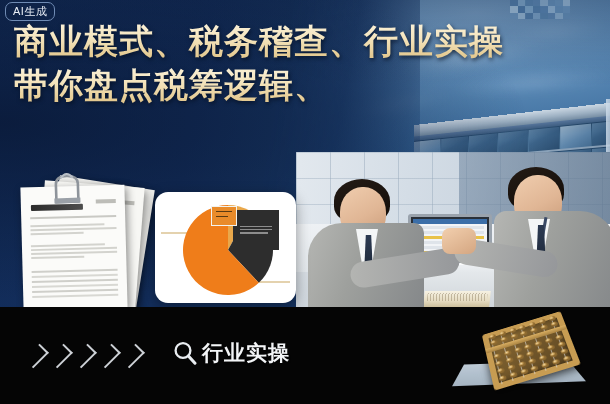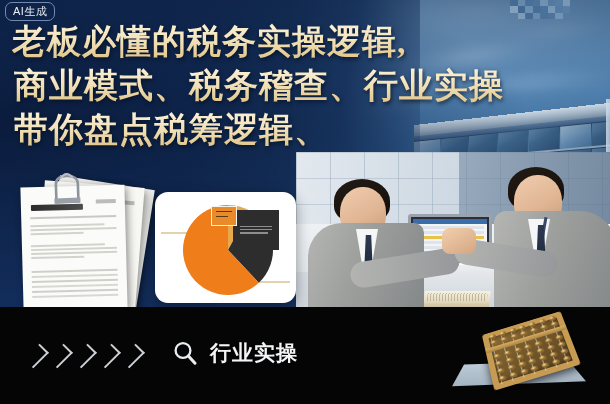--- a/index.html
+++ b/index.html
@@ -338,21 +338,21 @@
   }
   .chev {
     width:13px; height:22px;
     border-right:2.6px solid #dfe3e8;
     border-top:2.6px solid #dfe3e8;
     transform:rotate(45deg);
     opacity:.92;
   }
   .search-group {
     position:absolute; left:172px; top:32px;
-    display:flex; align-items:center; gap:12px;
+    display:flex; align-items:center; gap:4px;
   }
   .mag { width:26px; height:26px; position:relative; }
   .bottom-label {
     font-family:"Liberation Serif", serif;
     font-weight:700;
     font-size:21px;
     color:#f3f5f7;
     letter-spacing:1px;
     text-shadow:0 1px 2px rgba(0,0,0,.8);
   }
@@ -562,21 +562,20 @@
         <i style="left: 45px; top: 12.8px; width: 8.1px; height: 7px; background: rgb(125, 156, 186); opacity: 0.78;"></i>
         <i style="left: 52.5px; top: 12.8px; width: 8.1px; height: 7px; background: rgb(84, 123, 163); opacity: 0.78;"></i>
       </div>
   </div>
 
   <div class="ai-badge">
     <span>AI生成</span>
   </div>
 
   <div class="title">
-    <div class="tline l1">老板必懂的税务实操逻辑,</div>
     <div class="tline l3">商业模式、税务稽查、行业实操</div>
     <div class="tline l2">带你盘点税筹逻辑、</div>
   </div>
 
   <div class="photo">
     <div class="ph-bgwin"></div>
     <div class="ph-wall"></div>
     <div class="desk"></div>
 
     <div class="laptop">

